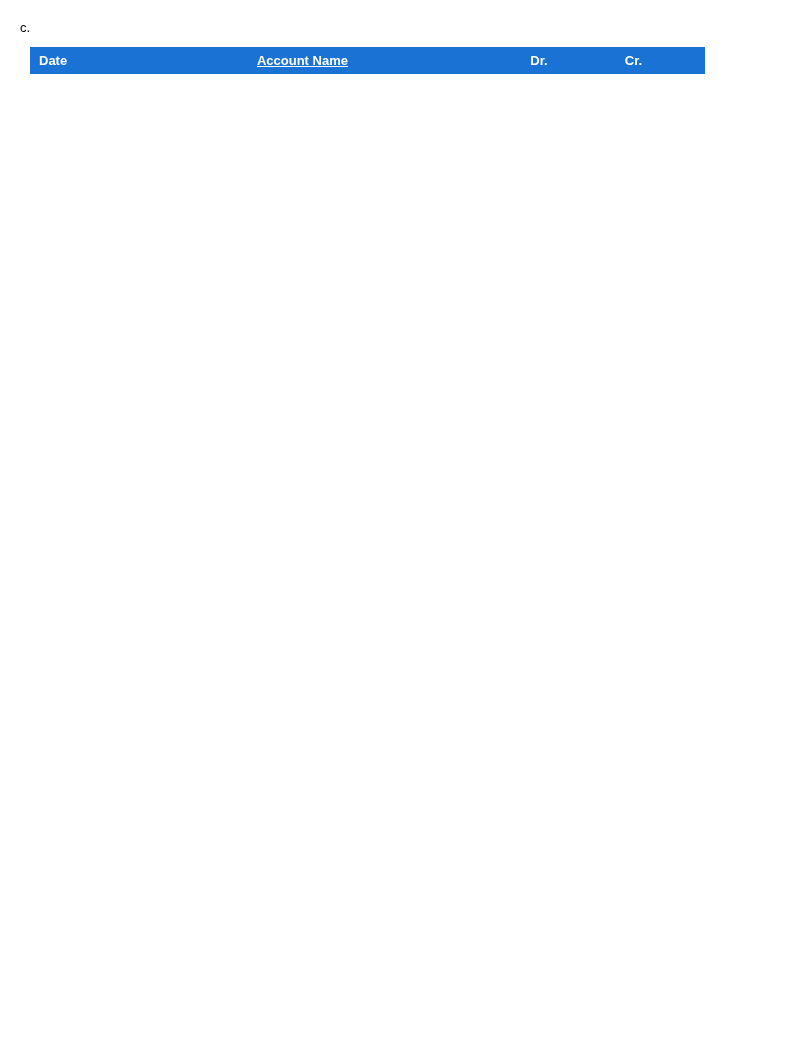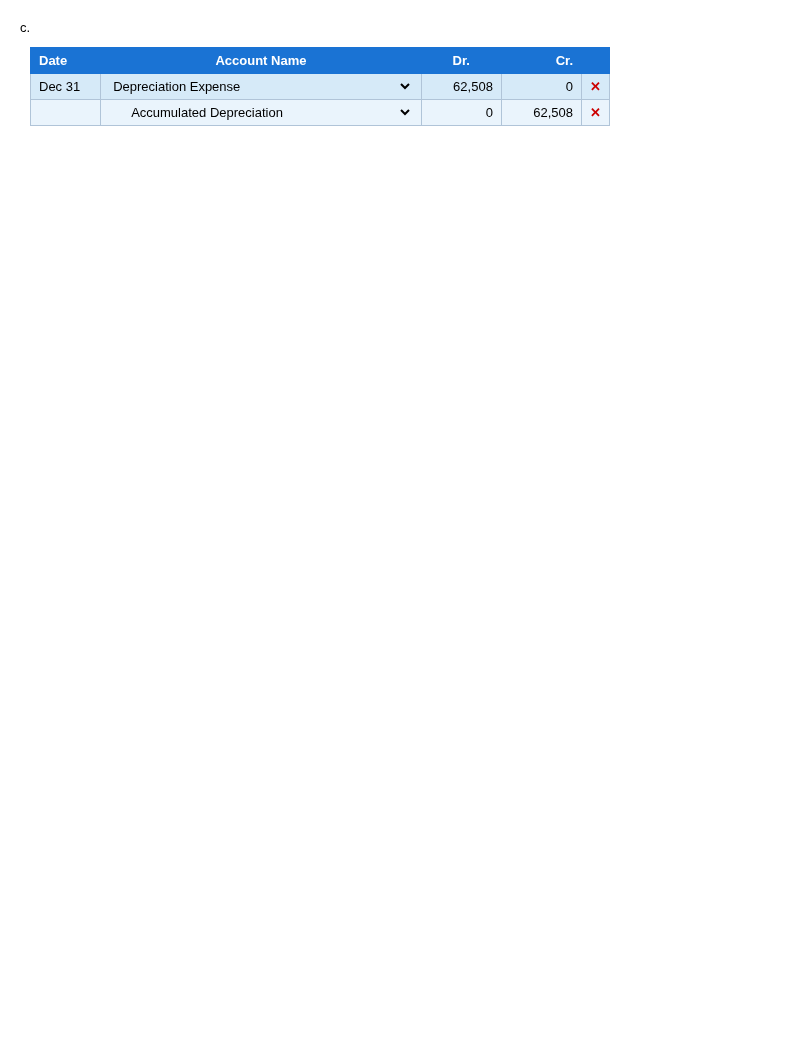--- a/index.html
+++ b/index.html
@@ -17,21 +17,21 @@
     }
 
     .section-label {
       margin-bottom: 12px;
       font-size: 13px;
       color: #000;
     }
 
     .journal-table {
       border-collapse: collapse;
-      width: 580px;
+      width: 675px;
       margin-left: 10px;
     }
 
     .journal-table thead tr {
       background-color: #1a73d4;
     }
 
     .journal-table thead th {
       color: #ffffff;
       font-weight: bold;
@@ -42,29 +42,29 @@
     }
 
     .journal-table thead th.col-date {
       text-align: left;
       width: 70px;
     }
 
     .journal-table thead th.col-account {
       text-align: center;
       width: 320px;
+      text-decoration: underline;
     }
 
     .journal-table thead th.col-dr {
       text-align: center;
       width: 80px;
     }
 
     .journal-table thead th.col-cr {
-      text-align: right;
       width: 80px;
     }
 
     .journal-table tbody tr {
       background-color: #d6eaf8;
     }
 
     .journal-table tbody tr:nth-child(even) {
       background-color: #eaf4fc;
     }
@@ -165,42 +165,16 @@
     <tr>
       <th class="col-date">Date</th>
       <th class="col-account">Account Name</th>
       <th class="col-dr">Dr.</th>
       <th class="col-cr">Cr.</th>
       <th class="col-x"></th>
     </tr>
   </thead>
   <tbody>
 
-    <tr class="row-debit">
-      <td class="col-date">Dec 31</td>
-      <td class="col-account">
-        <select class="account-select">
-          <option>Depreciation Expense</option>
-        </select>
-      </td>
-      <td class="col-dr">62,508</td>
-      <td class="col-cr">0</td>
-      <td class="col-x">
-        <span class="delete-icon">✕</span>
-      </td>
-    </tr>
 
-    <tr class="row-credit">
-      <td class="col-date"></td>
-      <td class="col-account">
-        <select class="account-select account-select-indented">
-          <option>Accumulated Depreciation</option>
-        </select>
-      </td>
-      <td class="col-dr">0</td>
-      <td class="col-cr">62,508</td>
-      <td class="col-x">
-        <span class="delete-icon">✕</span>
-      </td>
-    </tr>
 
   </tbody>
 </table>
 
 </body></html>

